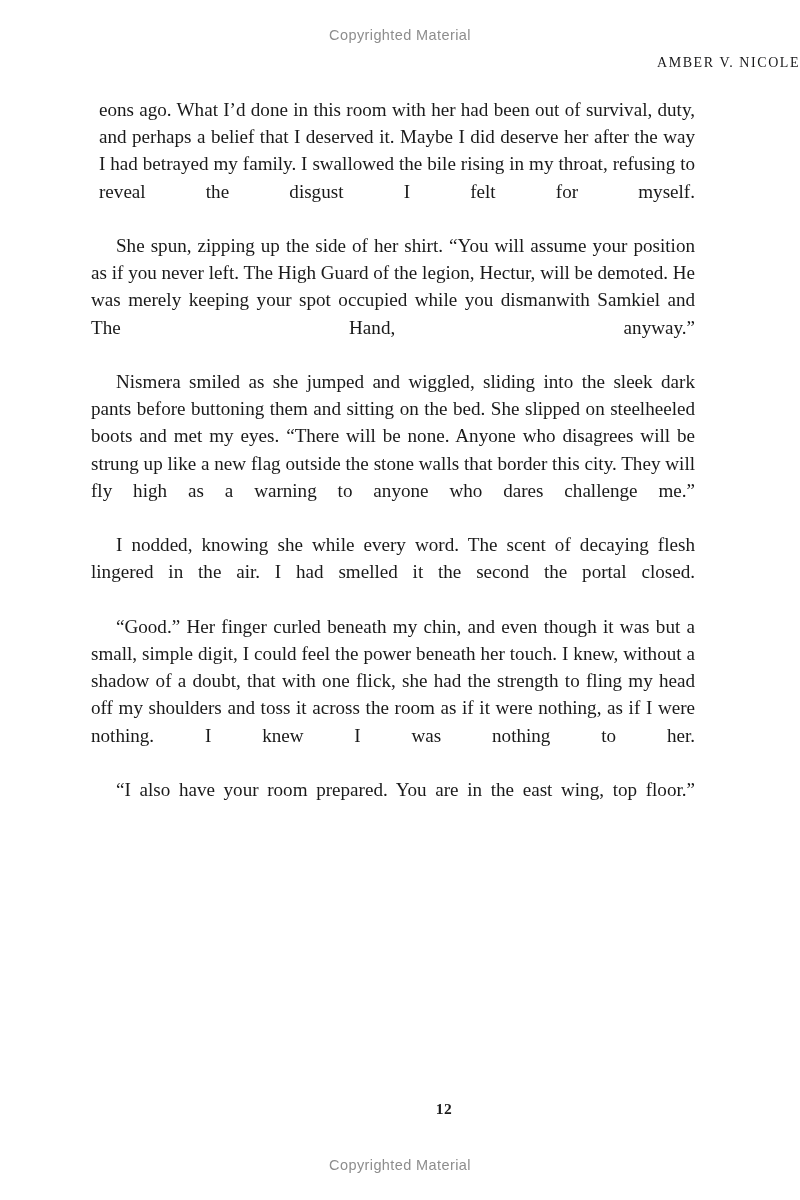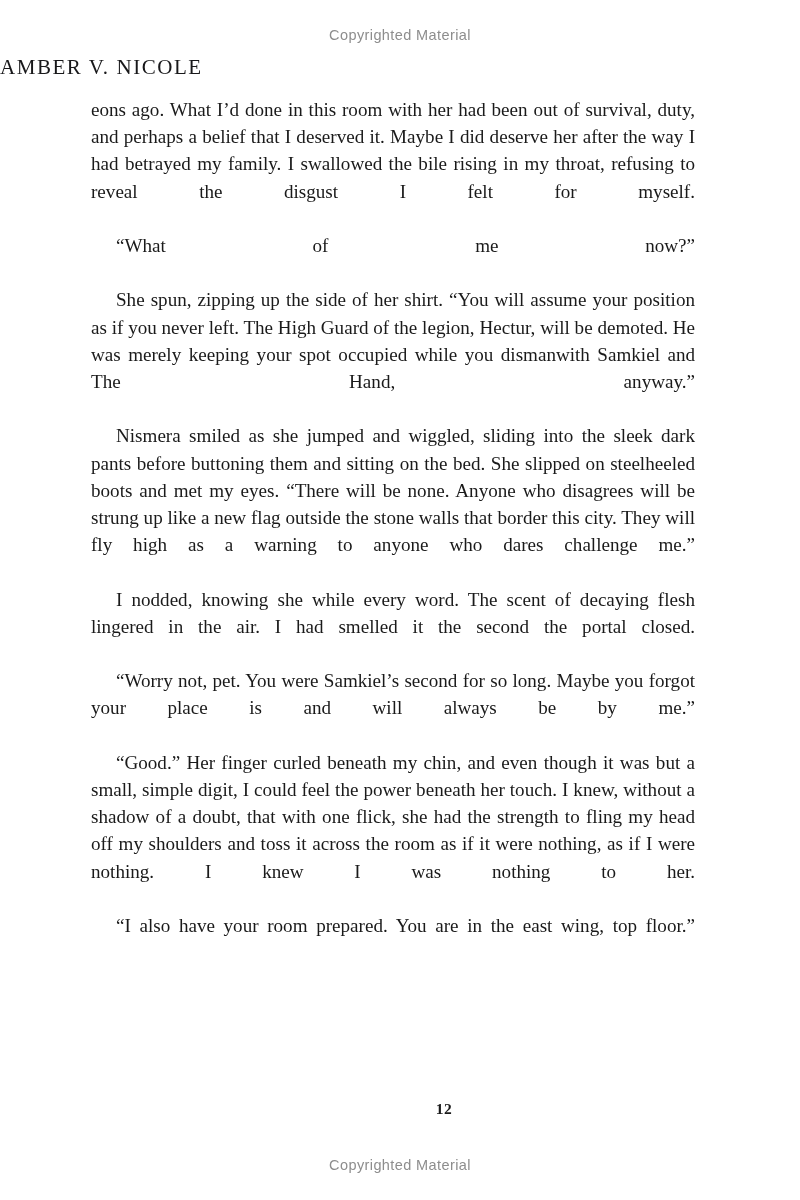--- a/index.html
+++ b/index.html
@@ -38,23 +38,23 @@
   }
   .watermark-top { top: 27px; }
   .watermark-bottom { top: 1157px; }
 
   
   .running-head {
     position: absolute;
     left: 0;
     top: 55px;
     width: 800px;
-    text-align: left;
+    text-align: right;
     font-family: "Liberation Serif", "DejaVu Serif", serif;
-    font-size: 21px;
+    font-size: 14px;
     letter-spacing: 1.55px;
     color: #18181a;
     font-variant: small-caps;
     text-transform: uppercase;
   }
 
   
   .textblock {
     position: absolute;
     left: 91px;
@@ -69,20 +69,21 @@
     text-align: justify;
     text-justify: inter-word;
     hyphens: manual;
     -webkit-hyphens: manual;
     text-indent: 25px;
     color: #1a1a1a;
   }
 
   .textblock p.first {
     text-indent: 0;
+    margin-left: 8px;
   }
 
   
   .textblock p::after {
     content: "";
     display: inline-block;
     width: 100%;
   }
 
   
@@ -104,25 +105,23 @@
 <body>
 
 <div class="page">
 
   <div class="watermark watermark-top">Copyrighted Material</div>
 
   <div class="running-head">AMBER V. NICOLE</div>
 
   <div class="textblock">
       <p class="first">eons ago. What I’d done in this room with her had been out of survival, duty, and perhaps a belief that I deserved it. Maybe I did deserve her after the way I had betrayed my family. I swallowed the bile rising in my throat, refusing to reveal the disgust I felt for myself.</p>
-      <p>“What of me now?”</p>
       <p>She spun, zipping up the side of her shirt. “You will assume your posi­tion as if you never left. The High Guard of the legion, Hectur, will be demoted. He was merely keeping your spot occupied while you disman­with Samkiel and The Hand, anyway.”</p>
       <p>Nismera smiled as she jumped and wiggled, sliding into the sleek dark pants before buttoning them and sitting on the bed. She slipped on steel­heeled boots and met my eyes. “There will be none. Anyone who disagrees will be strung up like a new flag outside the stone walls that border this city. They will fly high as a warning to anyone who dares chal­lenge me.”</p>
       <p>I nodded, knowing she while every word. The scent of decaying flesh lingered in the air. I had smelled it the second the portal closed.</p>
-      <p>“Worry not, pet. You were Samkiel’s second for so long. Maybe you forgot your place is and will always be by me.”</p>
       <p>“Good.” Her finger curled beneath my chin, and even though it was but a small, simple digit, I could feel the power beneath her touch. I knew, without a shadow of a doubt, that with one flick, she had the strength to fling my head off my shoulders and toss it across the room as if it were nothing, as if I were nothing. I knew I was nothing to her.</p>
       <p>“I also have your room prepared. You are in the east wing, top floor.”</p>
     </div>
 
   <div class="folio">12</div>
 
   <div class="watermark watermark-bottom">Copyrighted Material</div>
 
 </div>
 

